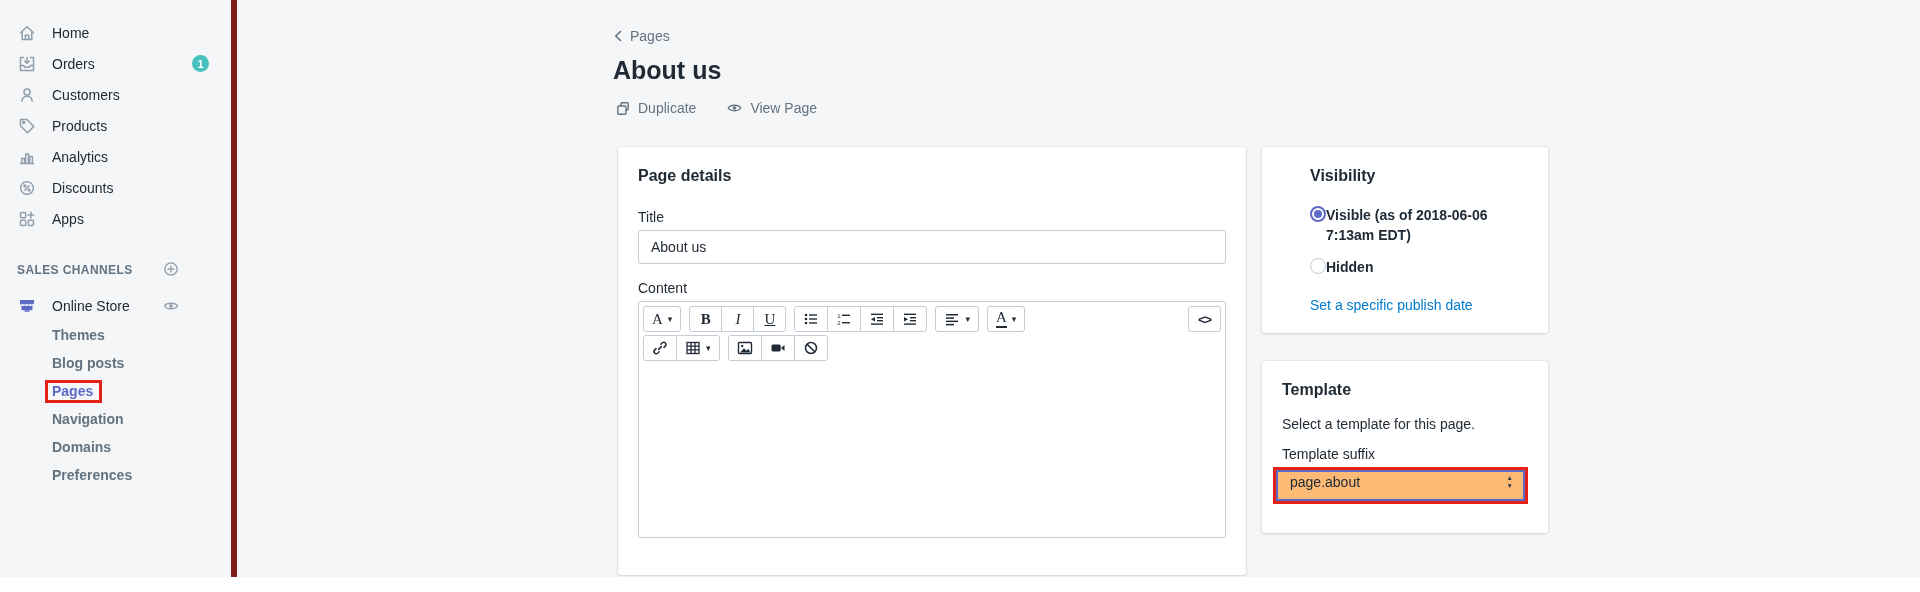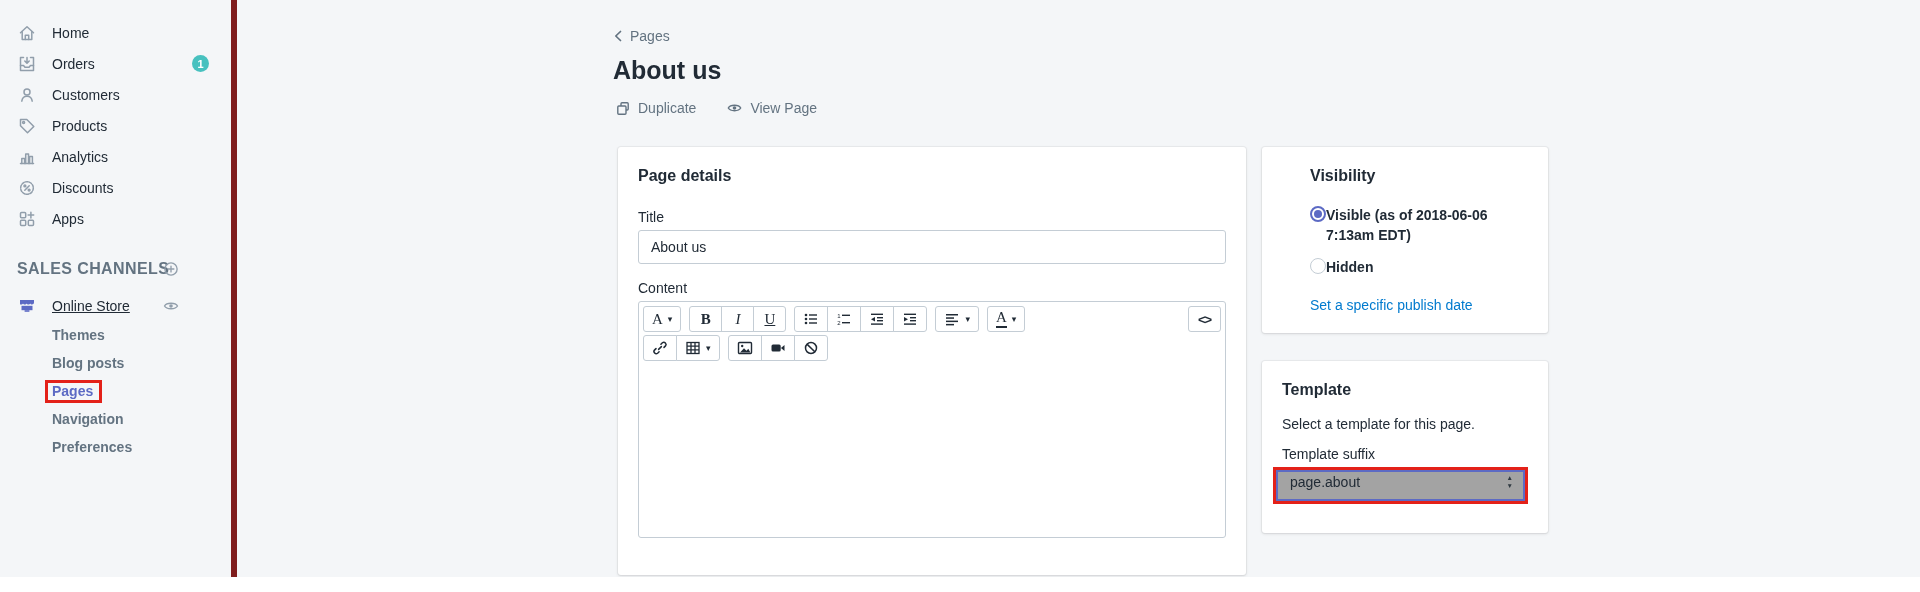--- a/index.html
+++ b/index.html
@@ -8,24 +8,24 @@
   #app { position:relative; width:1920px; height:592px; background:#f4f6f8; }
 
   
   .sidebar { position:absolute; left:0; top:0; width:237px; height:577px; border-right:6px solid #7f1d1d; }
   .nav { padding-top:17px; }
   .nav-item { position:relative; height:31px; display:flex; align-items:center; padding-left:17px; cursor:pointer; }
   .nav-icon { width:20px; height:20px; margin-right:15px; display:inline-flex; }
   .nav-label { font-size:14px; color:#212b36; }
   .nav-badge { position:absolute; right:22px; top:7px; width:17px; height:17px; border-radius:50%;
     background:#47c1bf; color:#fff; font-size:11px; font-weight:bold; display:flex; align-items:center; justify-content:center; }
-  .sc-header { position:relative; margin-top:28px; height:16px; padding-left:17px; display:flex; align-items:flex-end;
-    font-size:16px; font-weight:700; letter-spacing:.4px; color:#637381; }
+  .sc-header { position:relative; margin-top:28px; height:16px; padding-left:17px; display:flex; align-items:center;
+    font-size:12px; font-weight:700; letter-spacing:.4px; color:#637381; }
   .sc-plus { position:absolute; right:51px; top:-2px; width:18px; height:18px; cursor:pointer; }
-  .online-store { margin-top:12px;text-decoration:underline; }
+  .online-store { margin-top:12px; }
   .online-store .nav-label { color:#212b36; }
   .os-eye { position:absolute; right:51px; top:7px; width:18px; height:18px; cursor:pointer; }
   .subnav { }
   .subnav-item { height:28px; display:flex; align-items:center; padding-left:52px; font-size:14px; color:#637381; cursor:pointer;font-weight:bold; }
   .subnav-item.active a { color:#5c6ac4; text-decoration:none; }
   .annotation-box-pages { display:inline-block; border:3px solid #e32119; padding:0 6px 1px 4px; margin-left:-7px; }
 
   
   .breadcrumb { position:absolute; left:613px; top:28px; display:flex; align-items:center; gap:7px;
     color:#637381; font-size:14px; cursor:pointer; }
@@ -74,21 +74,21 @@
     flex-shrink:0; margin-top:1px; position:relative; }
   .radio.checked { border:2px solid #5c6ac4; }
   .radio.checked::after { content:""; position:absolute; inset:2px; border-radius:50%; background:#5c6ac4; }
   .radio-label { font-size:14px; color:#212b36; max-width:206px; line-height:1.45; }
   .text-link { display:inline-block; margin-top:9px; font-size:14px; color:#007ace; text-decoration:none; cursor:pointer; }
 
   #template-card { left:1262px; top:361px; width:286px; height:172px; }
   #template-card h2 { margin-bottom:17px; }
   .card-desc { font-size:14px; color:#212b36; margin-bottom:14px; }
   .annotation-box-select { border:3px solid #e32119; margin-left:-9px; }
-  .select { width:100%; height:31px; border:2px solid #5c6ac4; background:#a3a3a3; display:flex;
+  .select { width:100%; height:31px; border:2px solid #5c6ac4; background:#fdba74; display:flex;
     align-items:center; padding:0 10px 8px 12px; font-size:14px; color:#212b36; cursor:pointer; }
   .select-arrows { margin-left:auto; display:flex; flex-direction:column; align-items:center;
     font-size:6.5px; color:#2f3941; line-height:1.2; }
 
   .bottom-strip { position:absolute; left:0; top:577px; width:1920px; height:15px; background:#ffffff; }
 
   svg { display:block; }
 </style>
 </head>
 <body>
@@ -203,20 +203,23 @@
         <span>Themes</span>
       </div>
       <div class="subnav-item">
         <span>Blog posts</span>
       </div>
       <div class="subnav-item active">
         <span class="annotation-box-pages"><a>Pages</a></span>
       </div>
       <div class="subnav-item">
         <span>Navigation</span>
+      </div>
+      <div class="subnav-item">
+        <span>Domains</span>
       </div>
       <div class="subnav-item">
         <span>Preferences</span>
       </div>
     </div>
   </aside>
 
   <div class="breadcrumb">
     <span>
       <svg width="10" height="12" viewBox="0 0 10 12" fill="none" stroke="#637381" stroke-width="1.7" stroke-linecap="round" stroke-linejoin="round">

